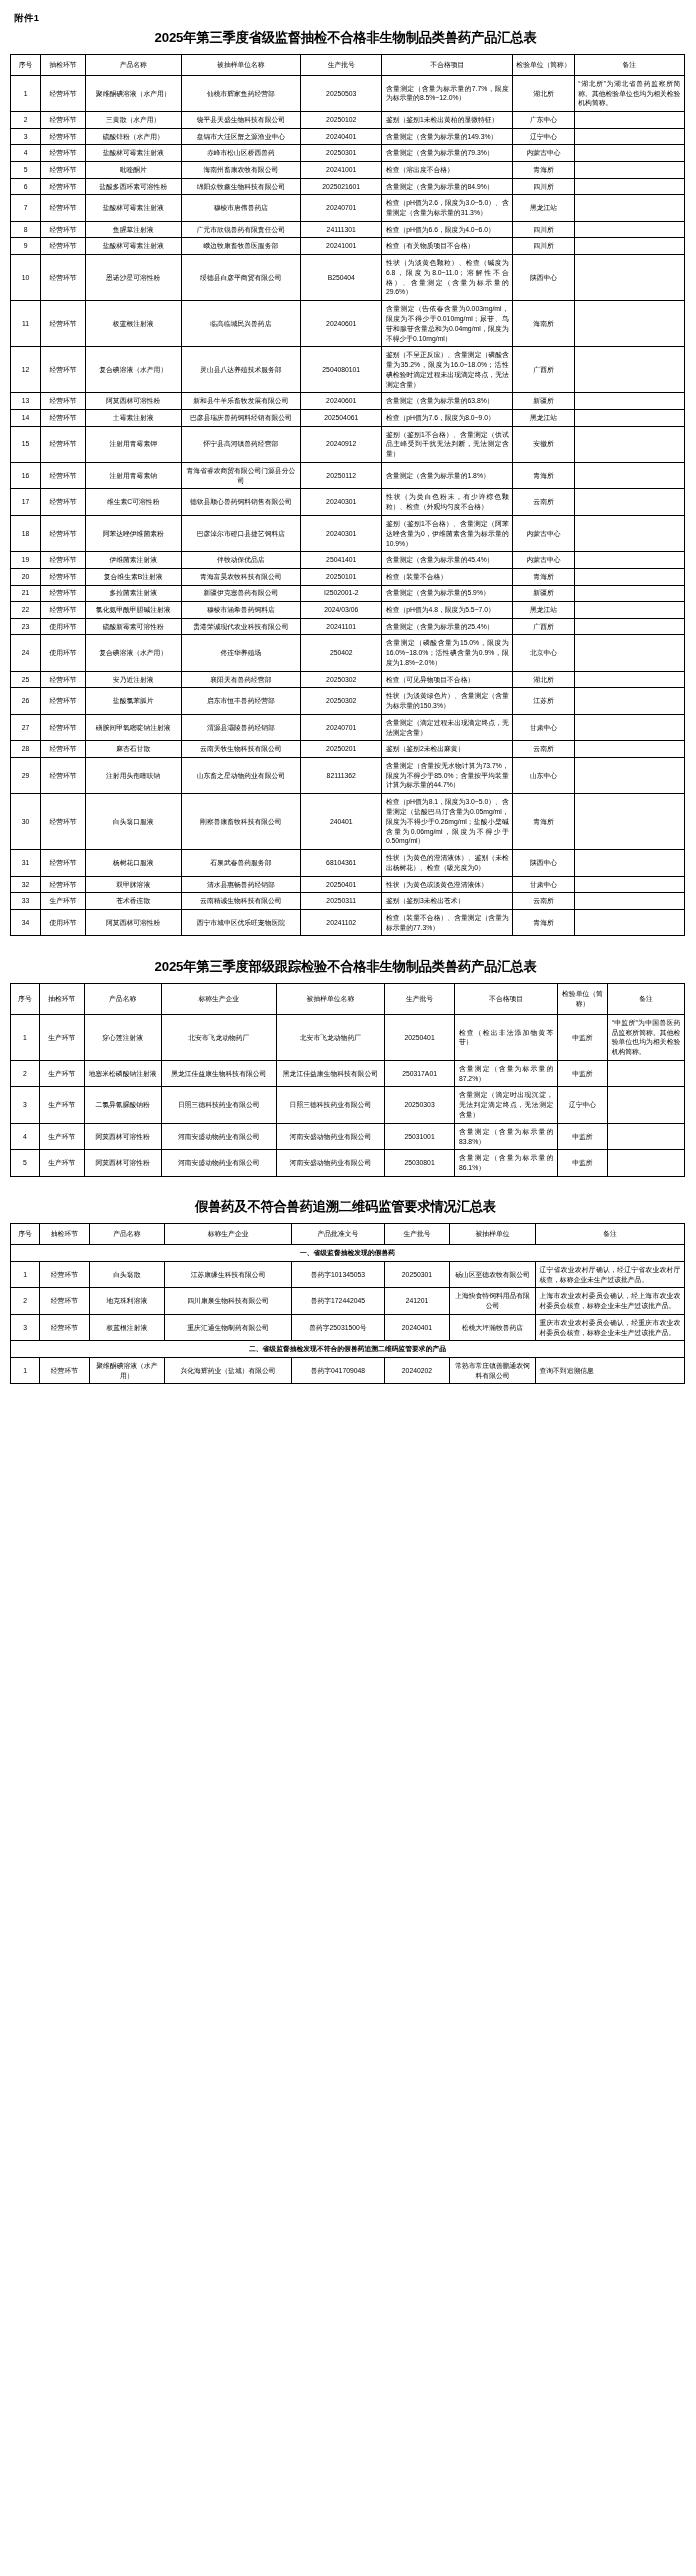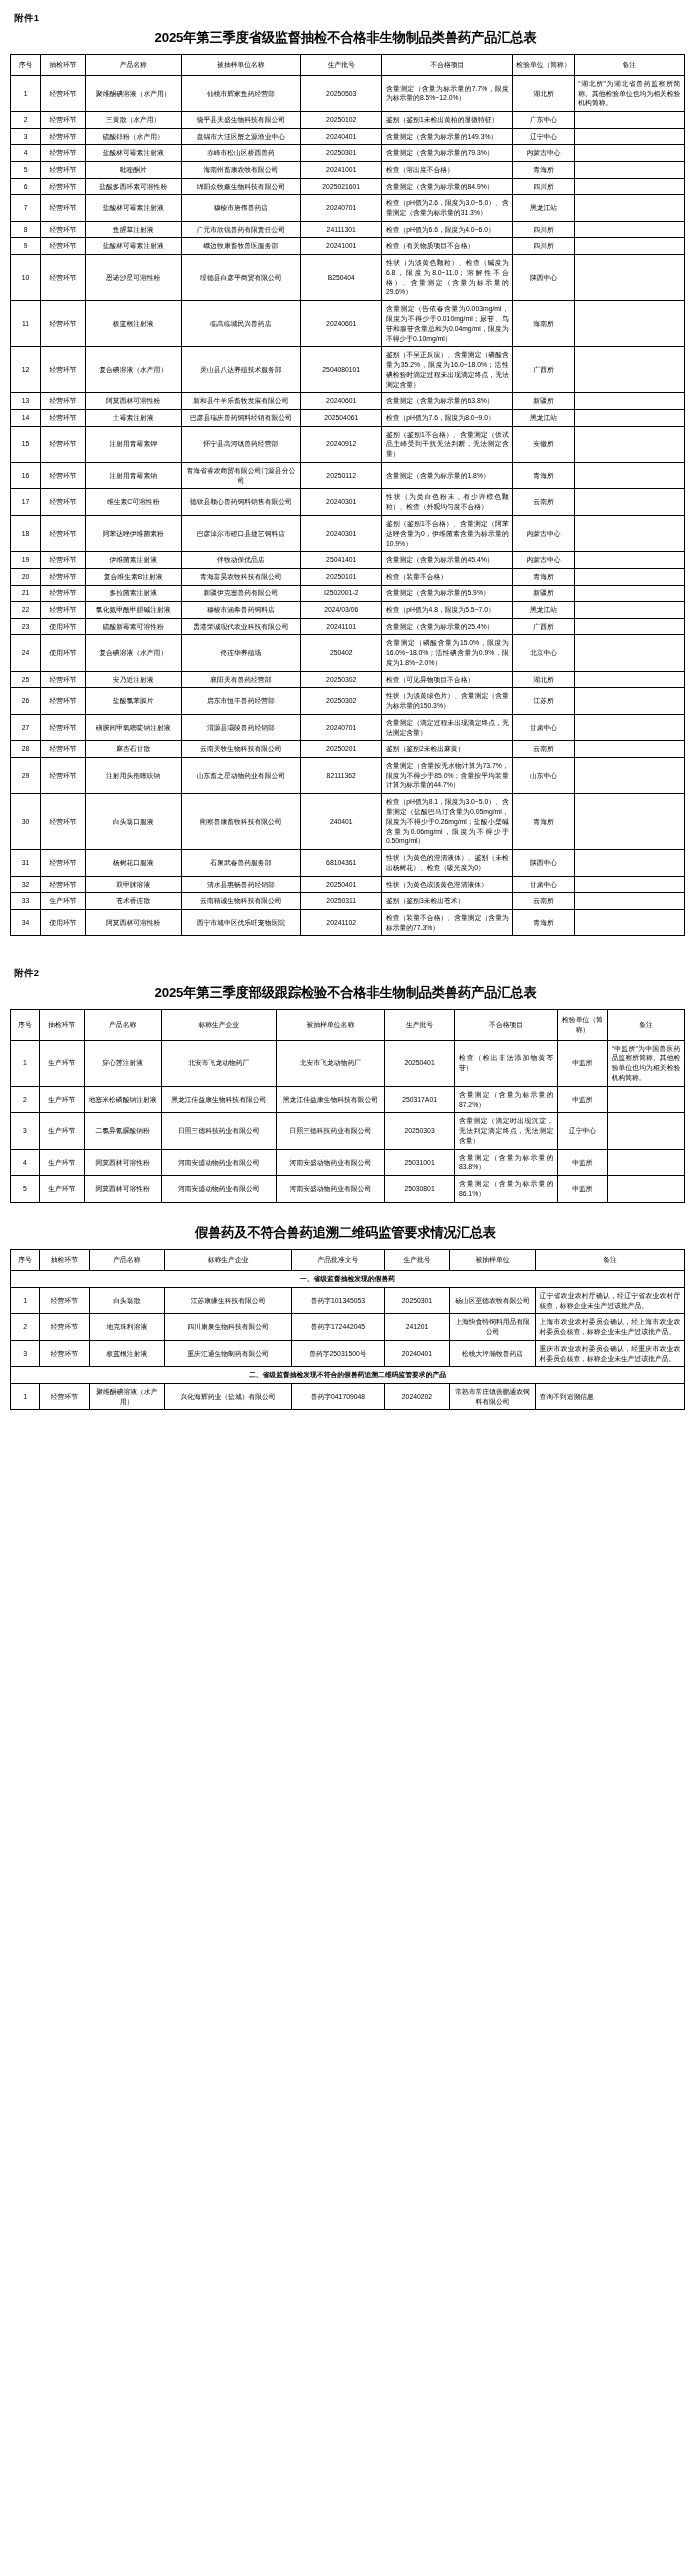--- a/index.html
+++ b/index.html
@@ -467,21 +467,20 @@
           <td>20241102</td>
           <td class="just">检查（装量不合格）、含量测定（含量为标示量的77.3%）</td>
           <td>青海所</td>
           <td class="just"></td>
         </tr>
       </tbody>
   </table>
 
   <div class="spacer"></div>
 
-  <div class="attach-label">附件2</div>
   <div class="doc-title">2025年第三季度部级跟踪检验不合格非生物制品类兽药产品汇总表</div>
 
   <table class="grid t2">
     <colgroup>
       <col class="c0">
         <col class="c1">
         <col class="c2">
         <col class="c3">
         <col class="c4">
       <col class="c5">

